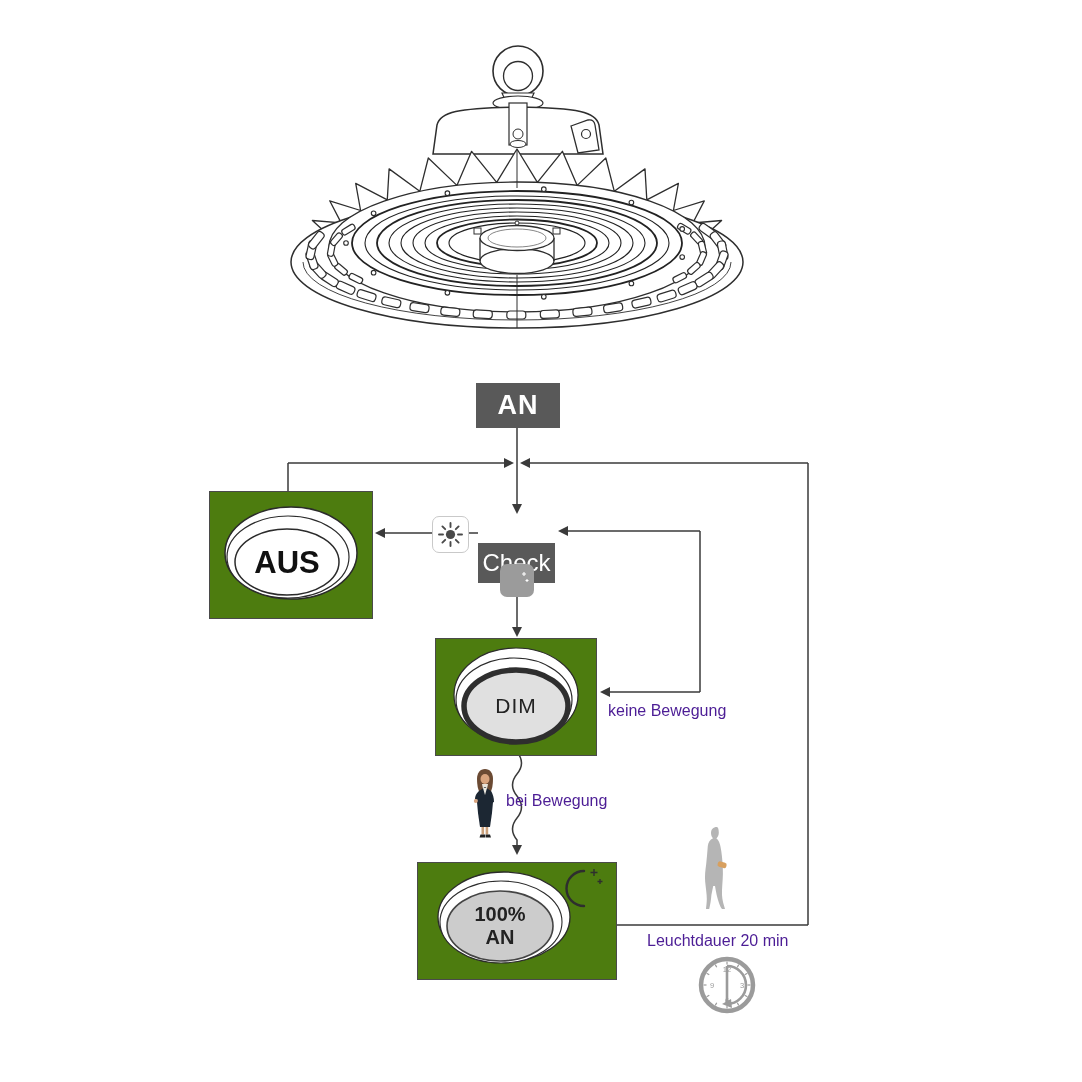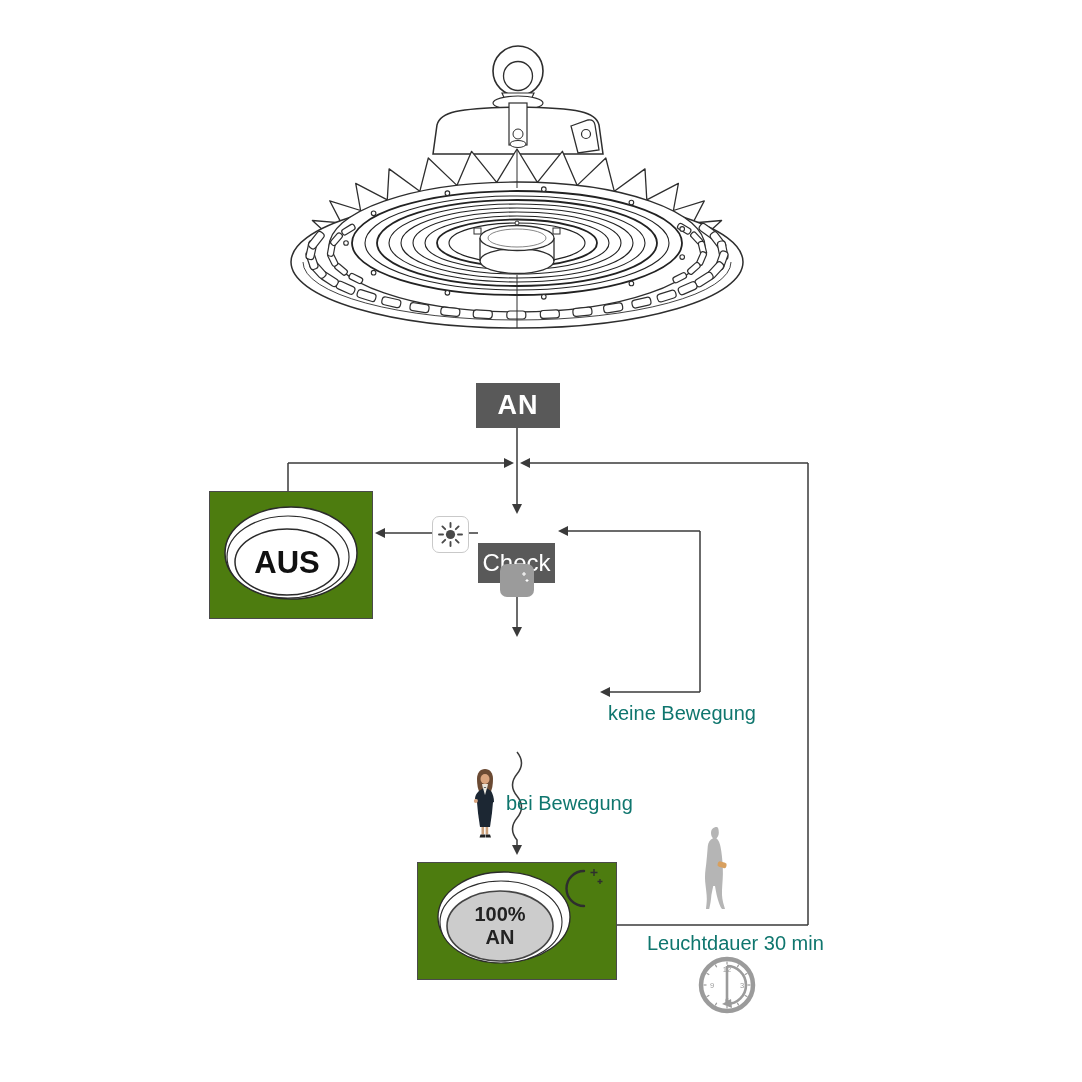--- a/index.html
+++ b/index.html
@@ -1,21 +1,21 @@
 <!DOCTYPE html>
 <html><head>
 <meta charset="utf-8">
 <style>
   html,body{margin:0;padding:0;background:#fff;}
   #canvas{position:relative;width:1082px;height:1082px;background:#fff;overflow:hidden;
           font-family:"Liberation Sans", sans-serif;color:#1a1a1a;}
   .abs{position:absolute;}
   .statebox{position:absolute;background:#4d7c0f;border:1.5px solid #4a4a4a;}
   .darkbox{position:absolute;background:#595959;color:#fff;display:flex;align-items:center;justify-content:center;}
-  .label{position:absolute;font-size:20px;color:#0f766e;white-space:nowrap;}
+  .label{position:absolute;font-size:16px;color:#4c1d95;white-space:nowrap;}
   .badge{position:absolute;border-radius:7px;display:flex;align-items:center;justify-content:center;}
   #sun-badge{background:#fff;border:1.5px solid #c9c9c9;}
   #moon-badge{background:#9b9b9b;}
   svg{display:block;}
 </style>
 </head>
 <body>
 
 <div id="canvas">
 
@@ -207,38 +207,46 @@
 
   <div class="statebox" style="left:209px;top:491px;width:162px;height:126px;">
     <svg width="162" height="126" viewBox="0 0 162 126">
       <ellipse cx="81" cy="61" rx="66" ry="46" fill="#fff" stroke="#2b2b2b" stroke-width="1.5"></ellipse>
       <ellipse cx="78" cy="65" rx="61" ry="41" fill="#fff" stroke="#2b2b2b" stroke-width="1.2"></ellipse>
       <ellipse cx="77" cy="70" rx="52" ry="33" fill="#fff" stroke="#2b2b2b" stroke-width="1.5"></ellipse>
       <text x="77" y="81" text-anchor="middle" font-size="31" font-weight="bold" fill="#111" font-family="Liberation Sans, sans-serif">AUS</text>
     </svg>
   </div>
 
+  <div class="statebox" style="left:435px;top:638px;width:160px;height:116px;">
+    <svg width="160" height="116" viewBox="0 0 160 116">
+      <ellipse cx="80" cy="56" rx="62" ry="47" fill="#fff" stroke="#2b2b2b" stroke-width="1.2"></ellipse>
+      <ellipse cx="78" cy="61" rx="58" ry="42" fill="#fff" stroke="#2b2b2b" stroke-width="1.2"></ellipse>
+      <ellipse cx="80" cy="67" rx="52" ry="36" fill="#e0e0e0" stroke="#2e2e2e" stroke-width="5.5"></ellipse>
+      <text x="80" y="74" text-anchor="middle" font-size="21" letter-spacing="1" fill="#222" font-family="Liberation Sans, sans-serif">DIM</text>
+    </svg>
+  </div>
 
   <div class="statebox" style="left:417px;top:862px;width:198px;height:116px;font-weight:bold;">
     <svg width="198" height="116" viewBox="0 0 198 116">
       <ellipse cx="86" cy="54" rx="66" ry="45" fill="#fff" stroke="#2b2b2b" stroke-width="1.3"></ellipse>
       <ellipse cx="83" cy="59" rx="61" ry="41" fill="#fff" stroke="#2b2b2b" stroke-width="1.1"></ellipse>
       <ellipse cx="82" cy="63" rx="53" ry="35" fill="#cccccc" stroke="#444" stroke-width="1.6"></ellipse>
       <text x="82" y="58" text-anchor="middle" font-size="20" fill="#222" font-family="Liberation Sans, sans-serif">100%</text>
       <text x="82" y="81" text-anchor="middle" font-size="20" fill="#222" font-family="Liberation Sans, sans-serif">AN</text>
       <g>
         <path d="M 166,8 A 16.5 16.5 0 1 0 166,43 A 12.5 12.5 0 1 1 166,8 Z" fill="#fff" stroke="#2e2e2e" stroke-width="2.4" stroke-linejoin="round"></path>
         <path d="M 176,6 v 7 M 172.5,9.5 h 7 M 182,16 v 5 M 179.5,18.5 h 5" stroke="#2e2e2e" stroke-width="1.4" fill="none"></path>
       </g>
     </svg>
   </div>
 
   <div class="label" style="left:608px;top:702px;">keine Bewegung</div>
   <div class="label" style="left:506px;top:792px;">bei Bewegung</div>
-  <div class="label" style="left:647px;top:932px;">Leuchtdauer 30 min</div>
+  <div class="label" style="left:647px;top:932px;">Leuchtdauer 20 min</div>
 
   <div class="abs" style="left:472px;top:768px;">
     <svg width="26" height="70" viewBox="0 0 26 70">
       <path d="M 13,1 C 8,1 5,5 5,11 C 5,17 6,22 8,25 L 18,25 C 20,22 21,17 21,11 C 21,5 18,1 13,1 Z" fill="#6b4a33"></path>
       <ellipse cx="13" cy="11" rx="4.5" ry="5" fill="#d9a47e"></ellipse>
       <path d="M 10,16 L 16,16 L 15,21 L 11,21 Z" fill="#e8e4da"></path>
       <path d="M 13,19 L 7,23 L 5,34 L 6,45 L 8,59 L 18,59 L 20,45 L 21,34 L 19,23 Z" fill="#1c2733"></path>
       <path d="M 11,20 L 13,27 L 15,20 Z" fill="#f0ece2"></path>
       <path d="M 7,23 C 4,26 3,28 3,31 L 5.5,32 C 6.5,29 8,27 9.5,26 Z" fill="#1c2733"></path>
       <circle cx="3.8" cy="33" r="2" fill="#d9a47e"></circle>

